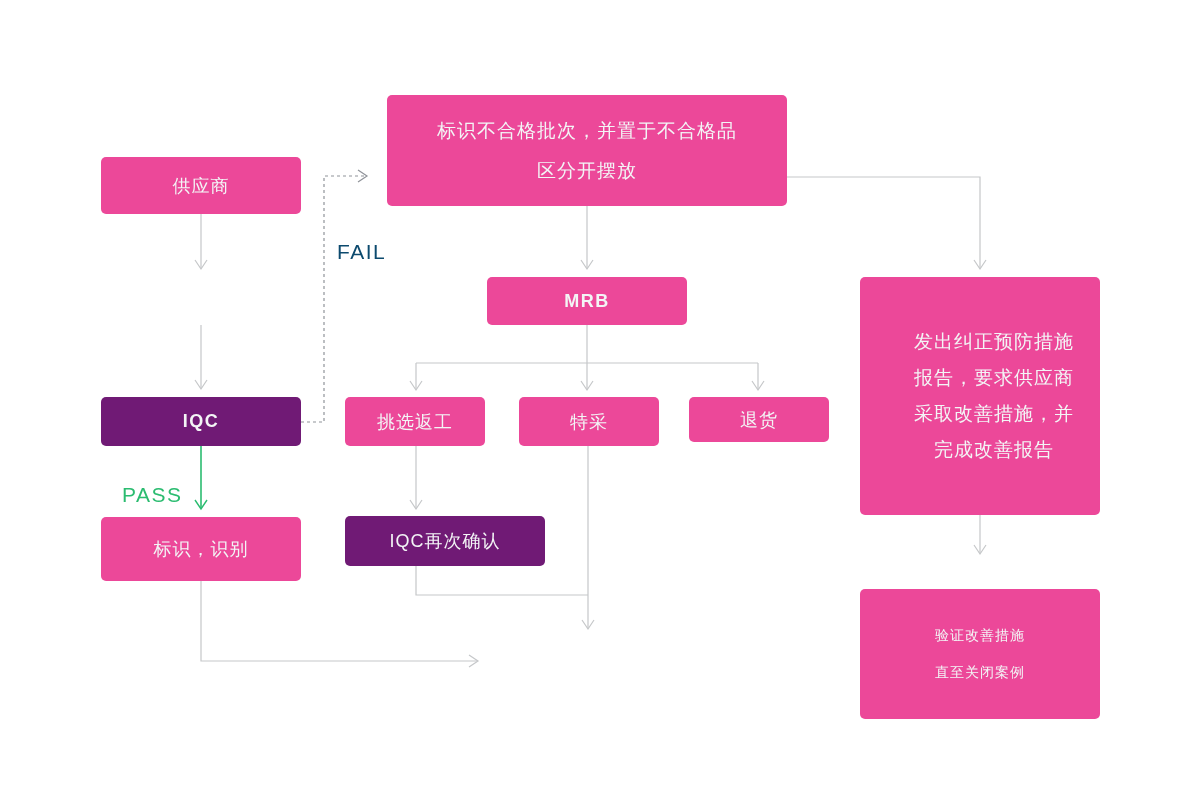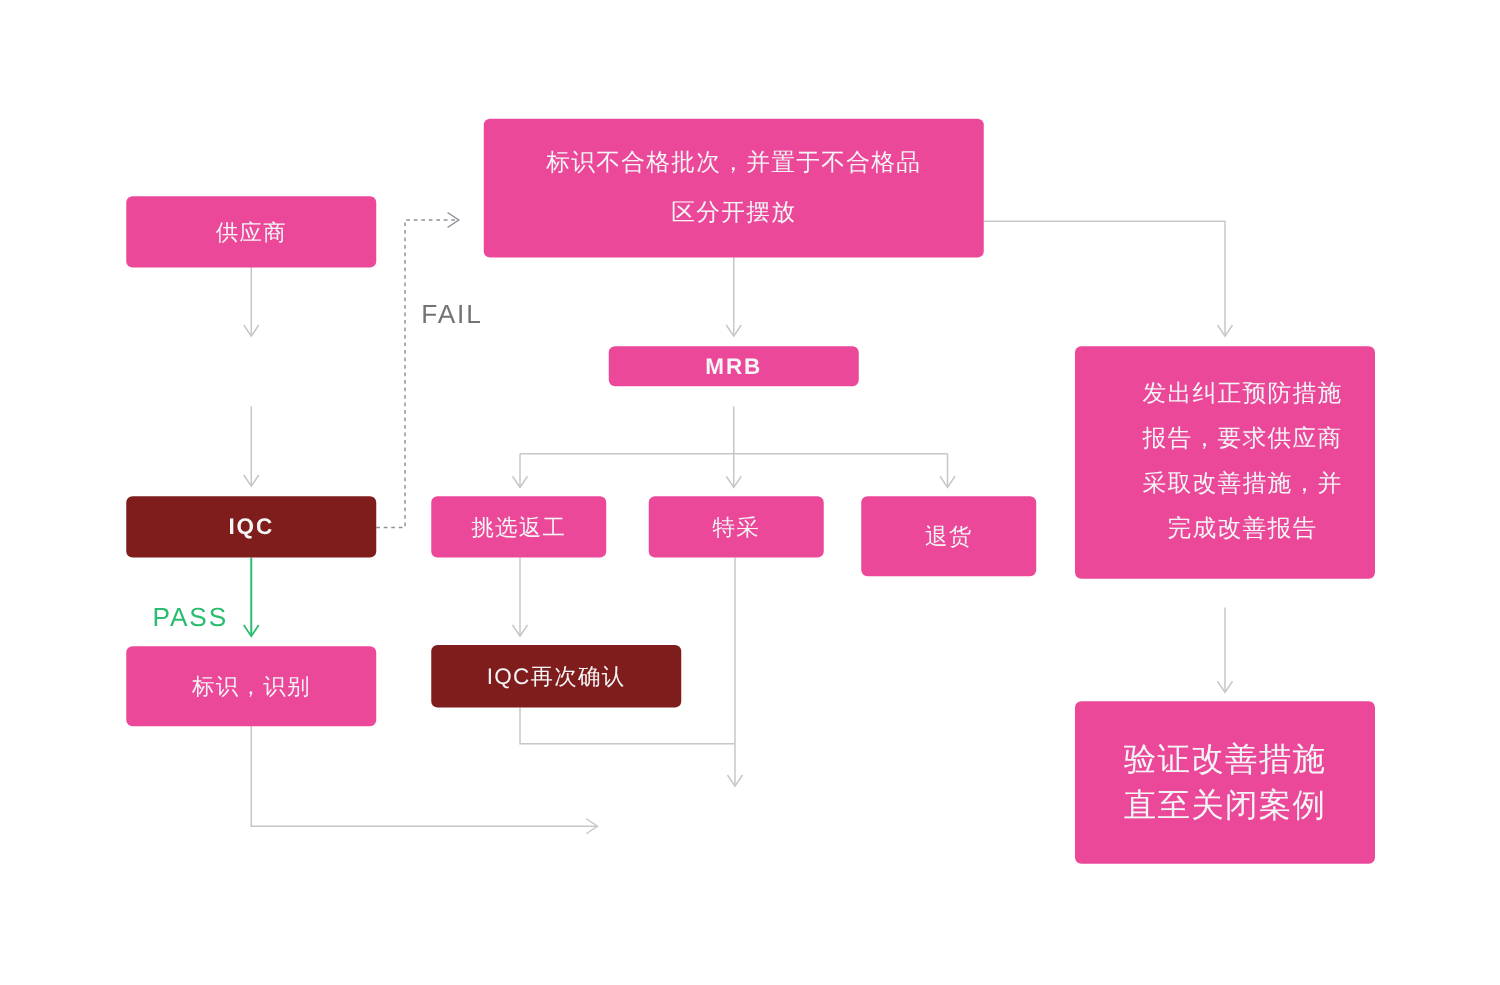--- a/index.html
+++ b/index.html
@@ -31,34 +31,34 @@
     align-items: center;
     justify-content: center;
     text-align: center;
     color: #f3f5f6;
     background: #ec4899;
     border-radius: 5px;
     font-size: 18px;
     white-space: pre-line;
     letter-spacing: 1px;
   }
-  .node.green { background: #7f1d1d; }
+  .node.green { background: #701a75; }
   .node.latin { font-weight: 600; letter-spacing: 1.5px; }
   .node.semi  { font-weight: 500; }
   .node.big   { font-size: 19px; line-height: 40px; }
   .node.para  { font-size: 19px; line-height: 36px; }
-  .node.duo   { font-size: 26px; line-height: 37px; }
+  .node.duo   { font-size: 14px; line-height: 37px; margin-top: 28px; }
   .edge-label {
     position: absolute;
     z-index: 3;
     font-size: 21px;
     letter-spacing: 1.5px;
     font-weight: 400;
   }
-  .edge-label.fail { color: #737373; }
+  .edge-label.fail { color: #0c4a6e; }
   .edge-label.pass { color: #2bbc70; }
 </style>
 </head>
 <body>
 
 <div class="stage">
 
   <svg class="connectors" width="1200" height="788" viewBox="0 0 1200 788">
     <defs>
       <marker id="ah-gray" markerWidth="16" markerHeight="16" viewBox="0 0 16 16" refX="11" refY="8" orient="auto" markerUnits="userSpaceOnUse">
@@ -104,32 +104,32 @@
   <div class="node" style="left:101px; top:157px; width:200px; height:57px;">供应商</div>
 
 
   <div class="node green latin" style="left:101px; top:397px; width:200px; height:49px;">IQC</div>
 
   <div class="node" style="left:101px; top:517px; width:200px; height:64px;">标识，识别</div>
 
   <div class="node big" style="left:387px; top:95px; width:400px; height:111px;">标识不合格批次，并置于不合格品
 区分开摆放</div>
 
-  <div class="node latin" style="left:487px; top:277px; width:200px; height:32px;">MRB</div>
+  <div class="node latin" style="left:487px; top:277px; width:200px; height:48px;">MRB</div>
 
   <div class="node" style="left:519px; top:397px; width:140px; height:49px;">特采</div>
 
   <div class="node" style="left:345px; top:397px; width:140px; height:49px;">挑选返工</div>
 
-  <div class="node" style="left:689px; top:397px; width:140px; height:64px;">退货</div>
+  <div class="node" style="left:689px; top:397px; width:140px; height:45px;">退货</div>
 
   <div class="node green semi" style="left:345px; top:516px; width:200px; height:50px;">IQC再次确认</div>
 
 
-  <div class="node para" style="left:860px; top:277px; width:240px; height:186px;padding-left:28px;">发出纠正预防措施
+  <div class="node para" style="left:860px; top:277px; width:240px; height:238px;padding-left:28px;">发出纠正预防措施
 报告，要求供应商
 采取改善措施，并
 完成改善报告</div>
 
   <div class="node duo" style="left:860px; top:561px; width:240px; height:130px;">验证改善措施
 直至关闭案例</div>
 
   <div class="edge-label fail" style="left:337px; top:240px;">FAIL</div>
 
   <div class="edge-label pass" style="left:122px; top:483px;text-align:center;">PASS</div>

